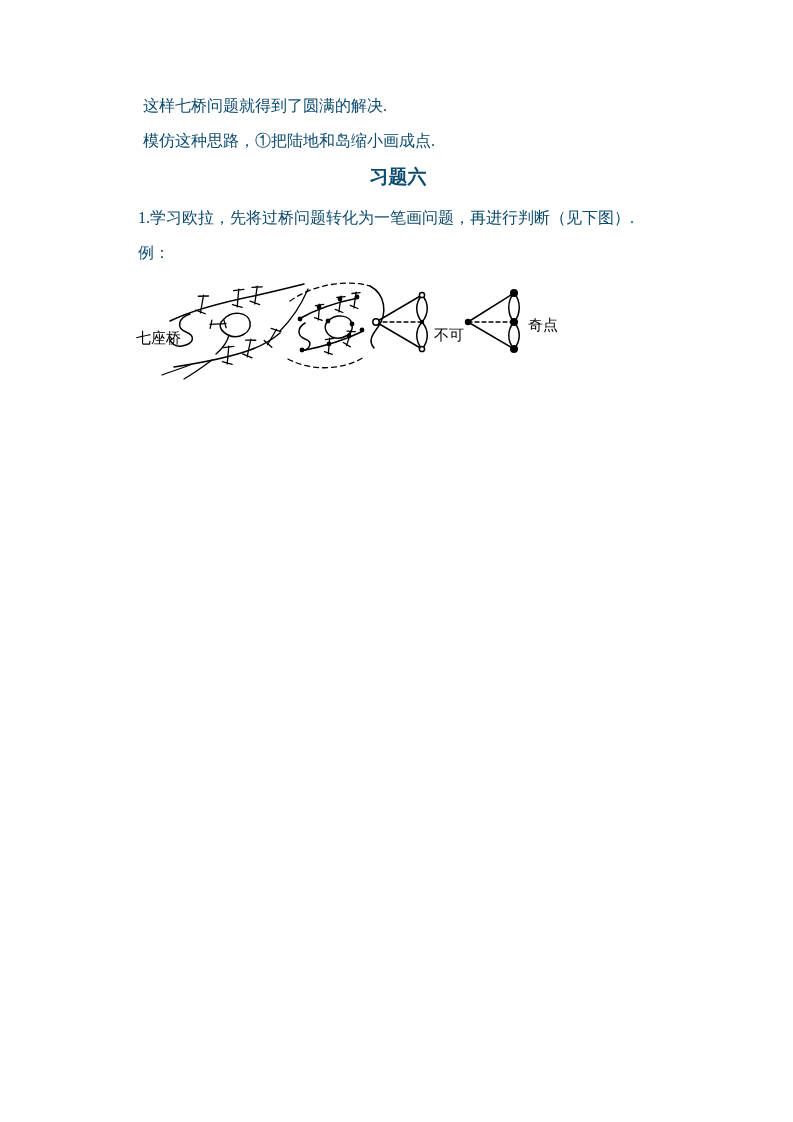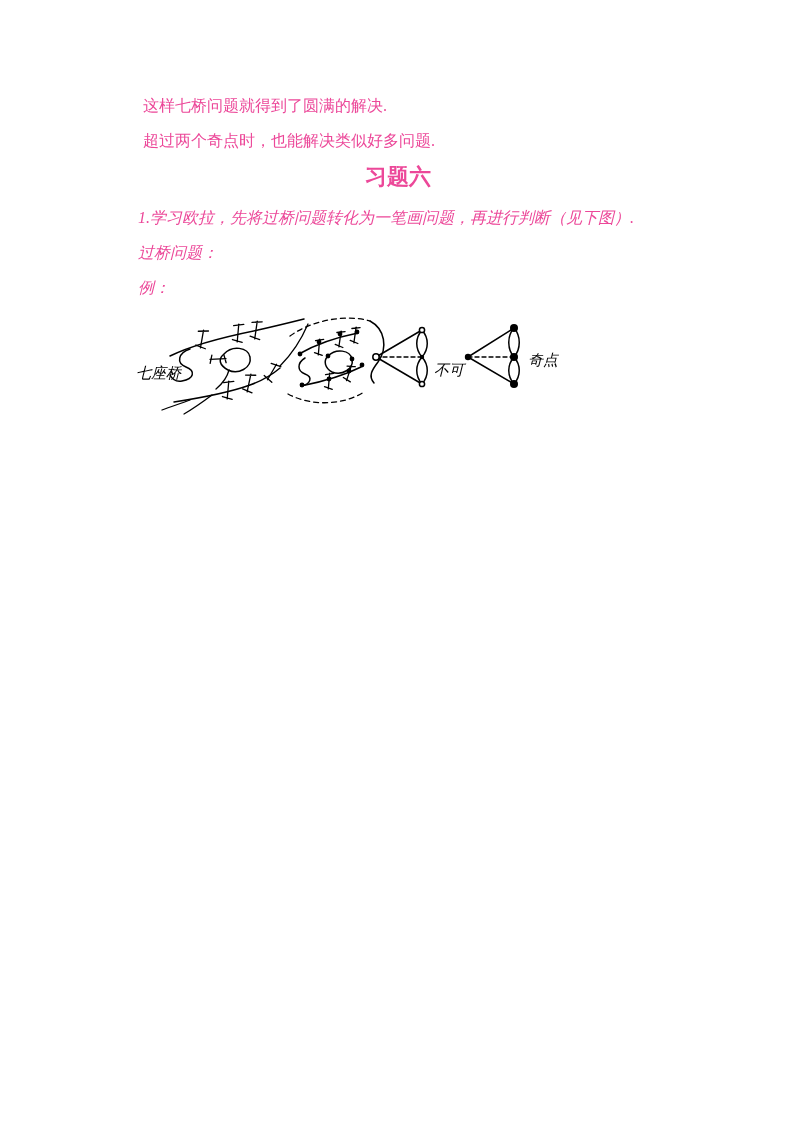--- a/index.html
+++ b/index.html
@@ -1,69 +1,68 @@
 <!DOCTYPE html>
 <html><head>
 <meta charset="utf-8">
 <style>
   html, body { margin:0; padding:0; background:#ffffff; }
   .page {
     position:relative;
     width:793px; height:1122px;
     background:#ffffff;
-    color:#ec4899;
+    color:#0c4a6e;
     font-family:"Liberation Serif","DejaVu Serif",serif;
     overflow:hidden;
   }
   .content {
     position:absolute;
     left:106px; top:95px;
     width:584px;
   }
   .para {
     margin:0 0 14px 0;
     font-size:16px;
     line-height:21px;
     text-indent:37px;
     text-align:justify;
   }
   .heading {
     margin:3px 0 18px 0;
-    font-size:22px;
+    font-size:19px;
     line-height:24px;
     font-weight:bold;
     text-align:center;
   }
-  .exercise { padding-left:32px;font-style:italic; }
+  .exercise { padding-left:32px; }
   .exercise .para { text-indent:0; text-align:left; }
   .figure { margin:2px 0 0 -6px; }
   svg text {
     font-family:"Liberation Serif","DejaVu Serif",serif;
     font-size:15px;
     fill:#000000;
   }
   .stroke { fill:none; stroke:#000000; stroke-width:1.5; stroke-linecap:round; stroke-linejoin:round; }
   .thin   { fill:none; stroke:#000000; stroke-width:1.3; stroke-linecap:round; }
   .dashed { stroke-dasharray:5 4; }
   .dash2  { stroke-dasharray:4 3; }
 </style>
 </head>
 <body>
 
 <div class="page">
   <div class="content">
 
     <p class="para">这样七桥问题就得到了圆满的解决.</p>
-    <p class="para">超过两个奇点时，也能解决类似好多问题.</p>
+    <p class="para">模仿这种思路，①把陆地和岛缩小画成点.</p>
 
     <h3 class="heading">习题六</h3>
 
     <div class="exercise">
       <p class="para">1.学习欧拉，先将过桥问题转化为一笔画问题，再进行判断（见下图）.</p>
-      <p class="para">过桥问题：</p>
       <p class="para">例：</p>
 
       <div class="figure">
         <svg width="480" height="108" viewBox="0 0 480 108">
 
           <g>
             <path class="stroke" d="M38,44 C62,32 96,24 126,18 C144,14 160,10 172,7"></path>
             <path class="thin" d="M176,12 C170,26 162,40 148,54"></path>
             <path class="stroke" d="M92,42 C100,33 116,35 118,45 C120,56 106,63 96,58 C87,53 86,47 92,42"></path>
             <path class="thin" d="M97,58 C95,66 90,72 84,77"></path>

